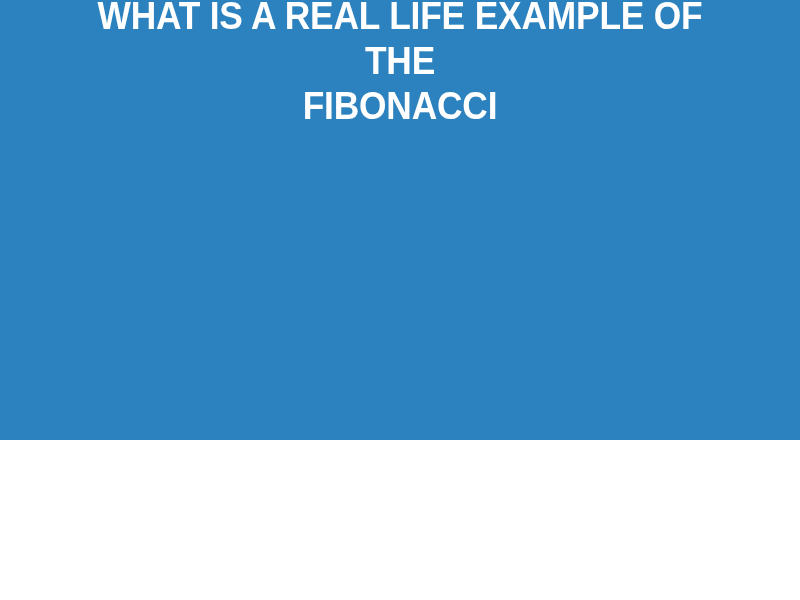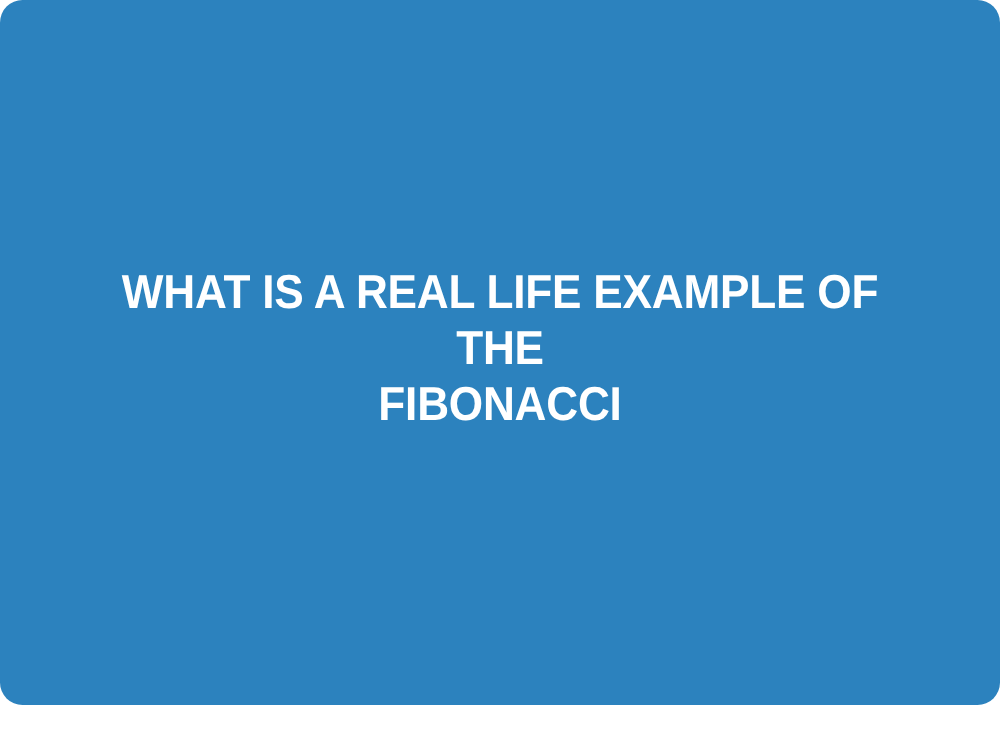--- a/index.html
+++ b/index.html
@@ -9,26 +9,25 @@
   }
   body {
     width: 800px;
     height: 600px;
     overflow: hidden;
     font-family: "Liberation Sans", sans-serif;
   }
   #hero-card {
     position: relative;
     width: 800px;
-    height: 564px;
+    height: 440px;
     box-sizing: border-box;
     display: flex;
-    align-items: center;
+    align-items: flex-start;
     justify-content: center;
-    border-radius: 18px;
   }
   #title-block {
     width: 660px;
     text-align: center;
     margin-top: -6px;
   }
   #hero-title {
     margin: 0;
     padding: 0;
     font-family: "Liberation Sans", sans-serif;

